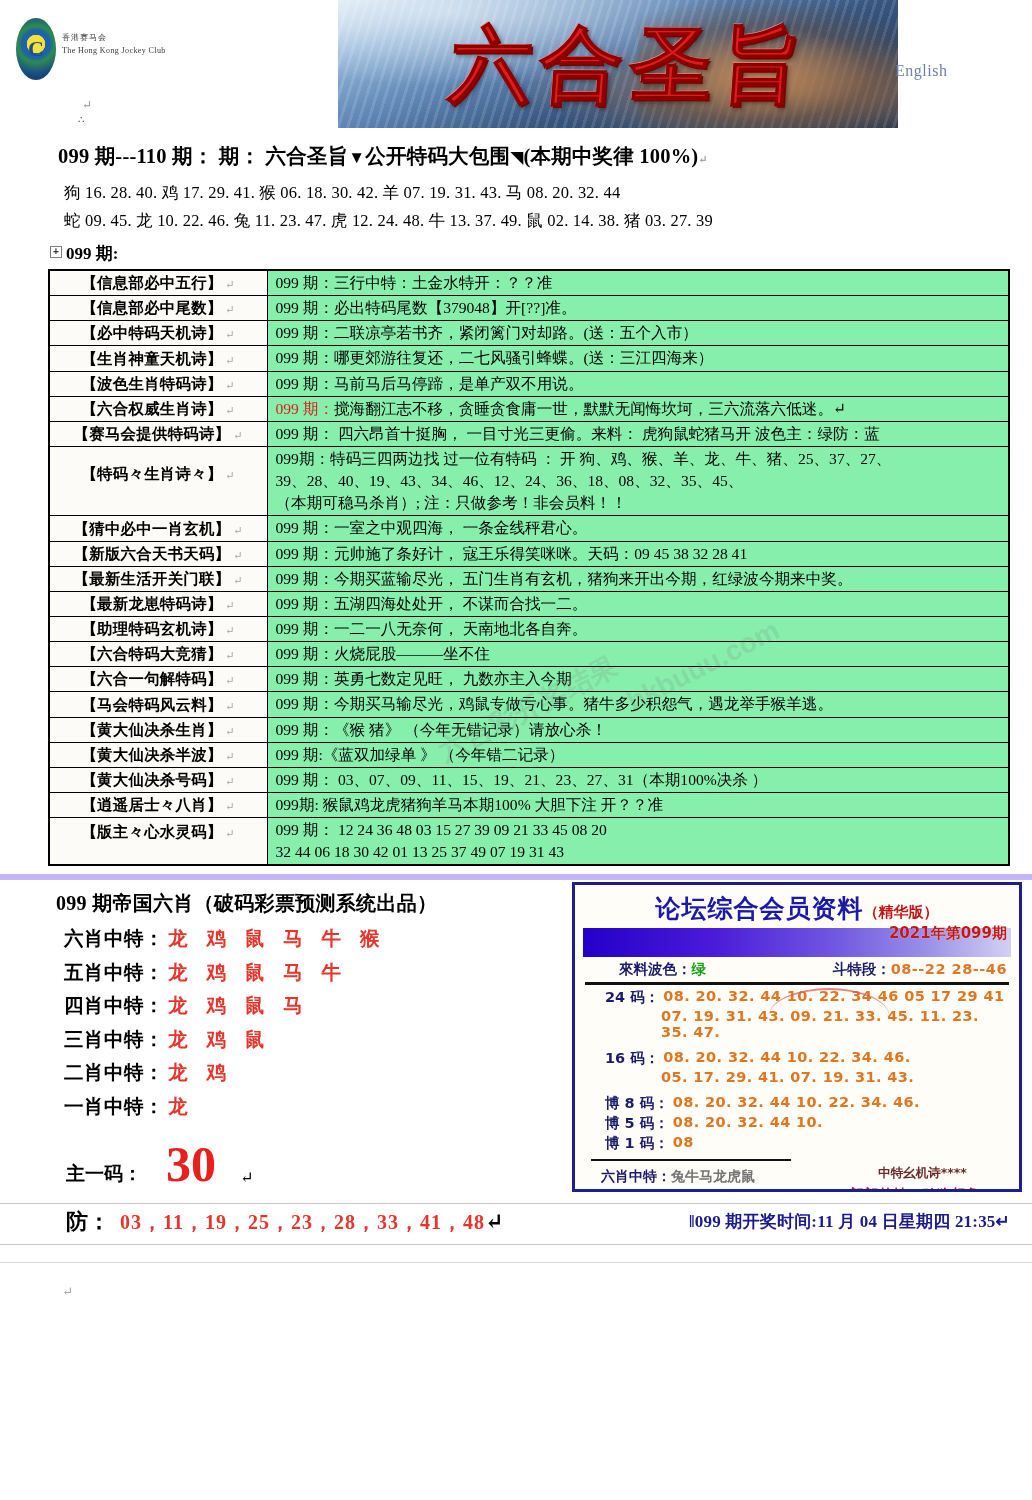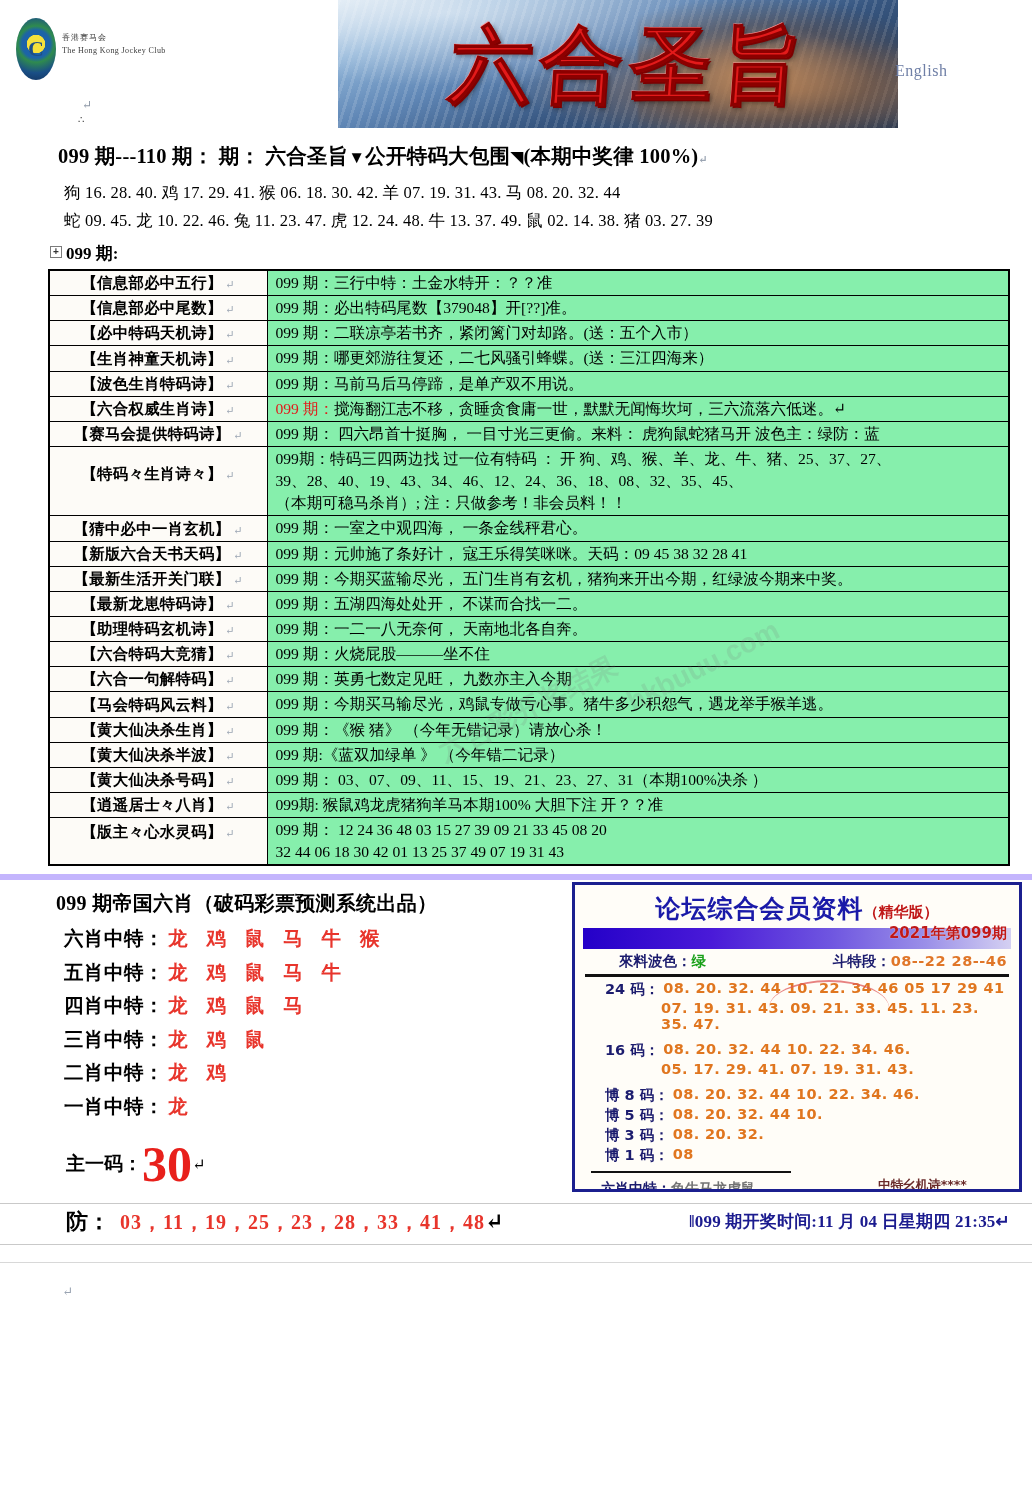--- a/index.html
+++ b/index.html
@@ -123,40 +123,40 @@
   .bottom {
     position:relative; margin-top:8px; height:330px;
     border-top:6px solid #c4b5fd;
     border-bottom:1px solid #c9c9c9;
   }
   .bot-left { position:absolute; left:56px; top:10px; width:500px; }
   .bot-head { font-size:20px; font-weight:bold; margin-bottom:8px; letter-spacing:.3px;}
   .pick-row { font-size:19.5px; margin:6.5px 0 6.5px 8px; letter-spacing:.5px;}
   .pick-row .lab { font-weight:bold; }
   .pick-row .animals { color:#e8352c; font-weight:bold; letter-spacing:7px; margin-left:4px;}
-  .main-code { margin:22px 0 0 10px; display:flex; align-items:center; gap:0;}
+  .main-code { margin:22px 0 0 10px; display:flex; align-items:flex-end; gap:24px;}
   .main-code .lab { font-size:19px; font-weight:bold; }
   .main-code .num { font-size:50px; font-weight:bold; color:#e8201b; line-height:.9; font-family:"Liberation Serif",serif;}
   .fang { margin:20px 0 0 10px; font-size:22px; font-weight:bold; }
   .fang .nums { color:#e8352c; font-size:20px; letter-spacing:1px; margin-left:10px;}
 
   
   .panel {
     position:absolute; left:572px; top:2px; width:450px; height:310px;
     border:3px solid #1b1f8f; background:#fffdf8;
     padding:5px 8px 4px 8px; overflow:hidden;
   }
   .panel-title {
     text-align:center; font-size:25px; font-weight:bold; color:#1a1aa8;
     letter-spacing:1px; margin:2px 0 1px 0;
     font-family:"DejaVu Sans","Liberation Sans",sans-serif;
   }
   .panel-title .sub { font-size:15px; color:#c01818; letter-spacing:0; }
   .panel-bar {
-    height:21px; width:100%; margin:3px 0 1px 0;
+    height:29px; width:100%; margin:3px 0 1px 0;
     background:linear-gradient(90deg,#2400c8 0%, #4a1ad8 30%, #6f56e0 58%, #9a8fe8 80%, #d4d0f2 100%);
     position:relative;
   }
   .panel-year {
     position:absolute; right:4px; top:-4px; font-size:15px; font-weight:bold;
     color:#c01818; font-family:"DejaVu Sans","Liberation Sans",sans-serif;
     text-shadow:0 0 1px #fff;
   }
   .panel-row1 {
     display:flex; justify-content:space-between; align-items:center;
@@ -403,24 +403,20 @@
       <div class="gap"></div>
       <div class="code-line">
         <span class="k">博 8 码：</span>
         <span class="v">08. 20. 32. 44  10. 22. 34. 46.</span>
       </div>
       <div class="code-line">
         <span class="k">博 5 码：</span>
         <span class="v">08. 20. 32. 44  10.</span>
       </div>
       <div class="code-line">
-        <span class="k">博 3 码：</span>
-        <span class="v">08. 20. 32.</span>
-      </div>
-      <div class="code-line">
         <span class="k">博 1 码：</span>
         <span class="v">08</span>
       </div>
 
       <hr class="hr-thin">
 
       <div class="panel-bottom">
         <div class="pb-left">
           <div class="l"><span>六肖中特：</span><span class="o">兔牛马龙虎鼠</span></div>
 

